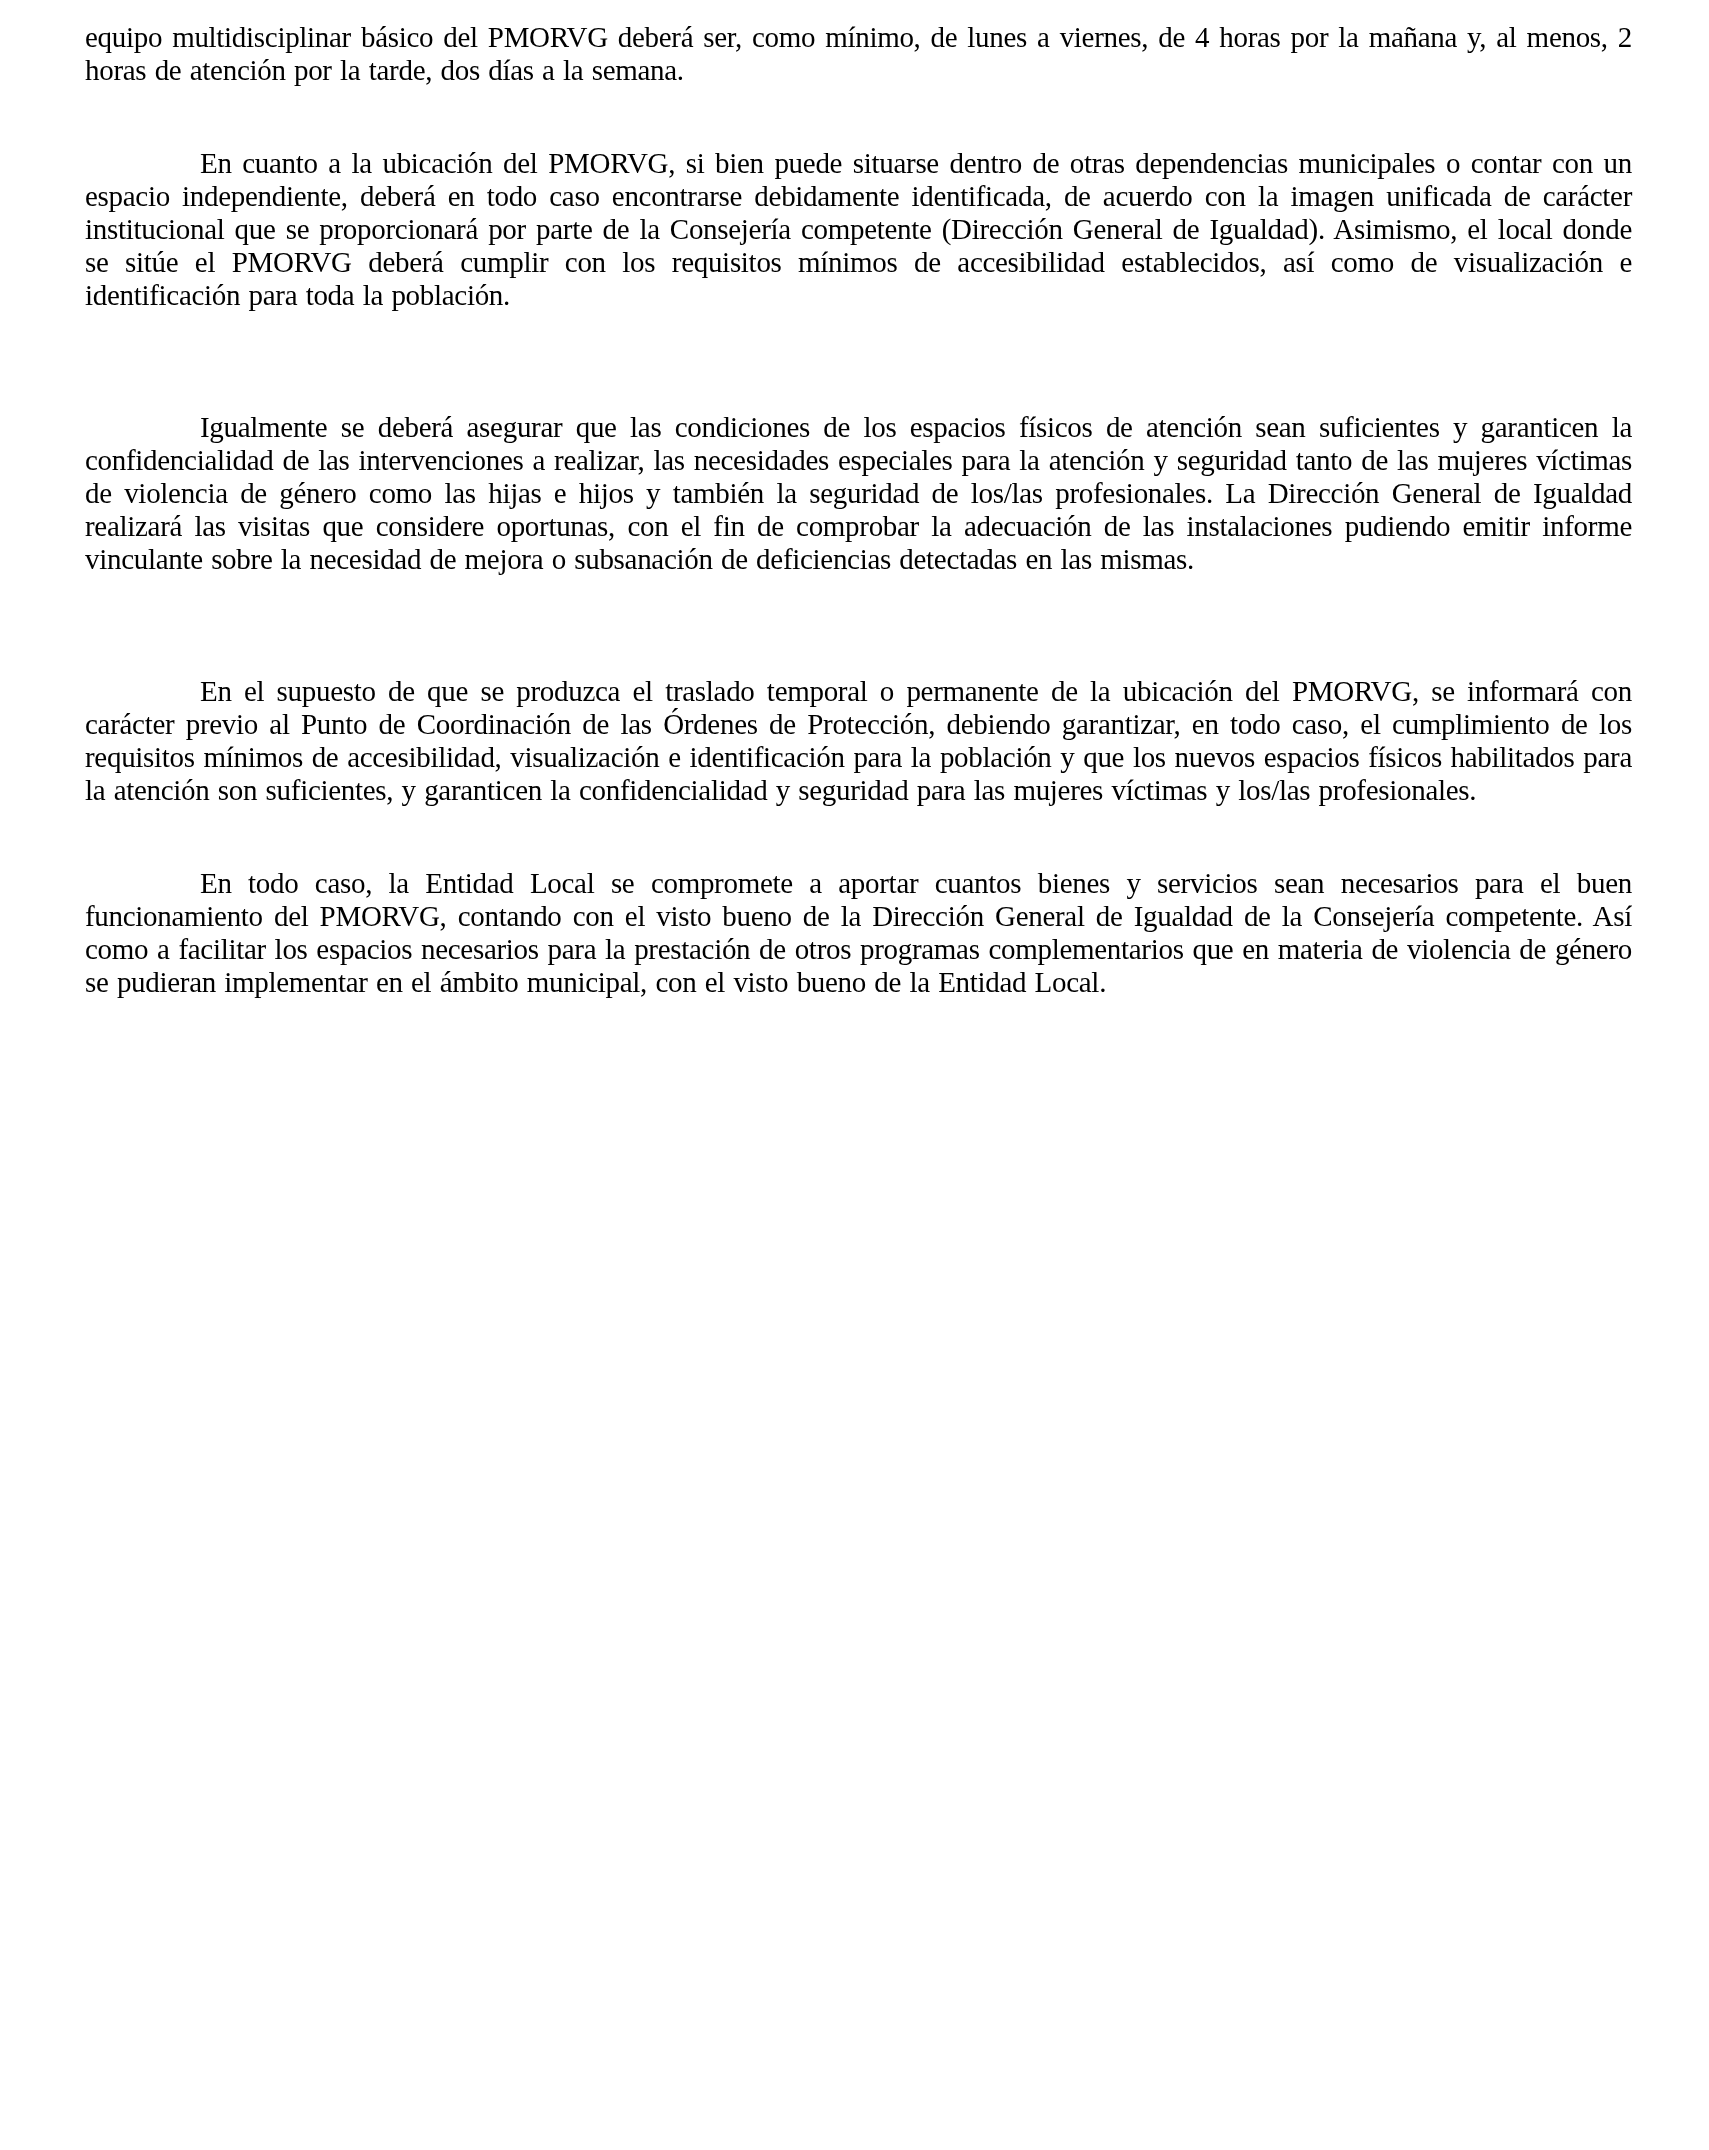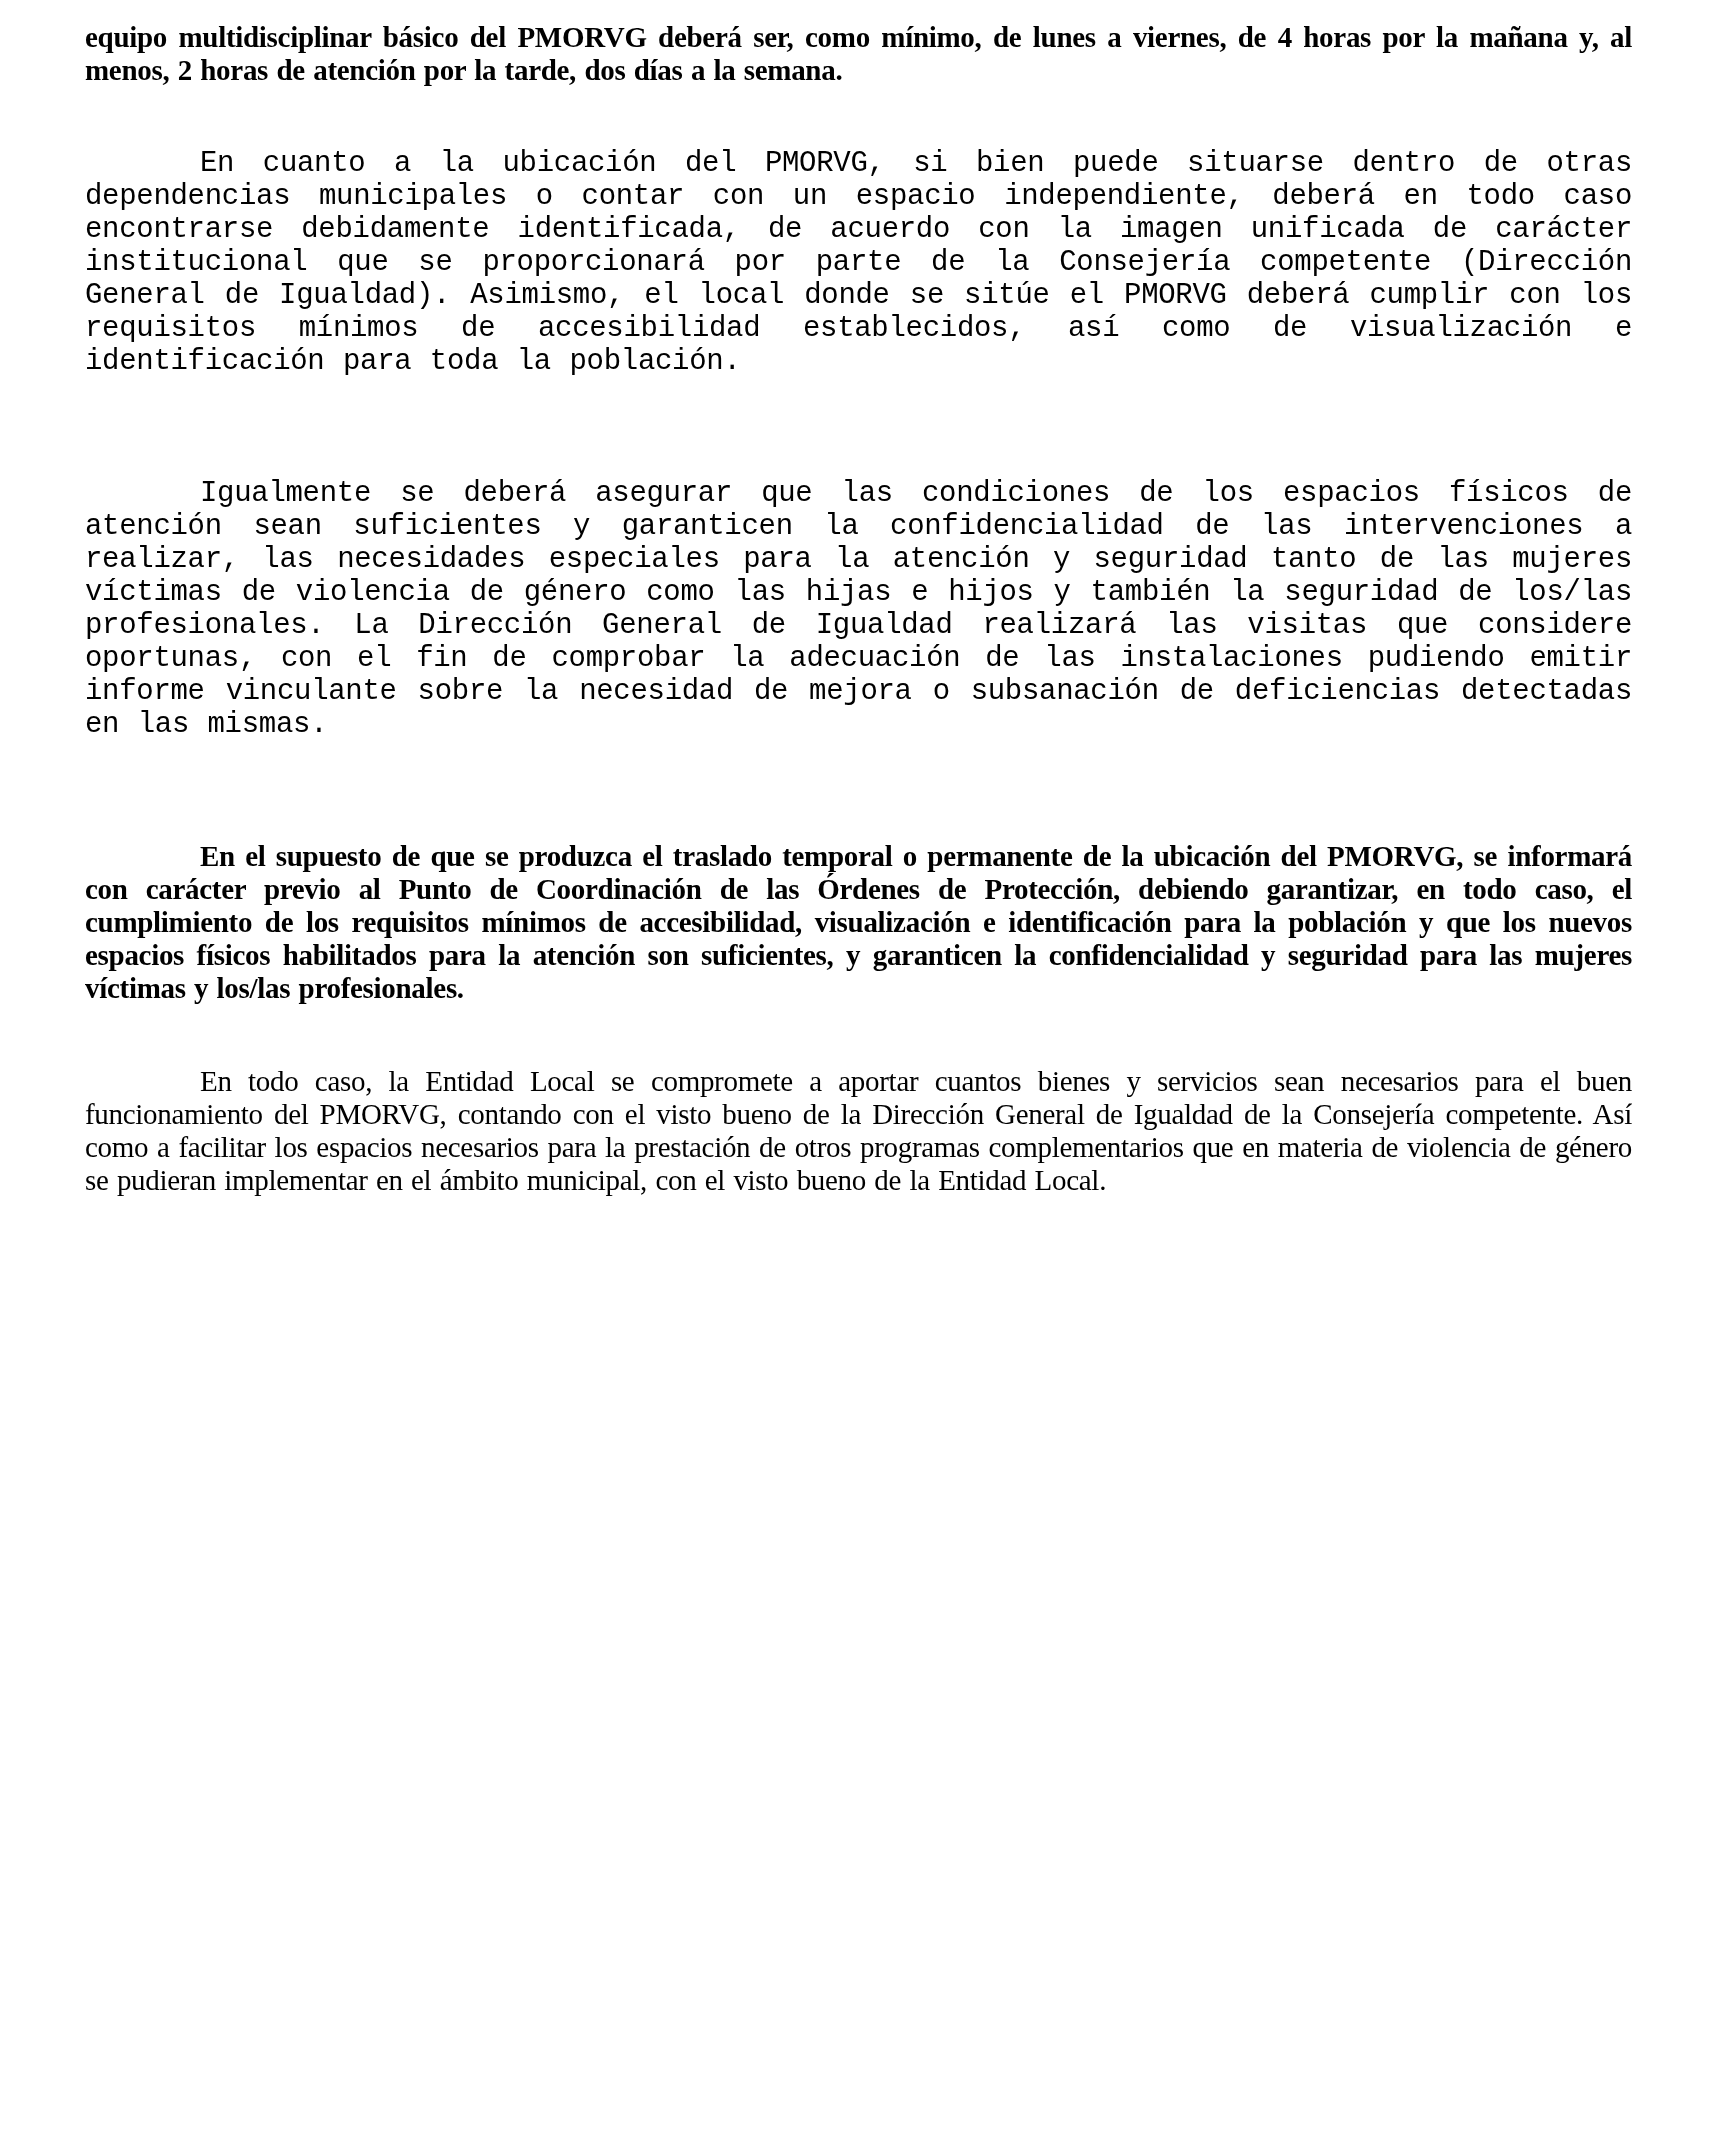--- a/index.html
+++ b/index.html
@@ -28,25 +28,23 @@
     text-align: justify;
     text-justify: inter-word;
     letter-spacing: -0.3px;
     word-spacing: 1.4px;
   }
   .doc-text p.indent {
     text-indent: 115px;
   }
   .doc-text p.gap-normal {
     margin-bottom: 60px;
-    font-weight: bold;
   }
   .doc-text p.gap-large {
     margin-bottom: 99px;
-    font-family: Liberation Mono, monospace;
   }
 </style>
 </head>
 <body>
 
 <div class="page">
   <div class="doc-text">
     <p class="gap-normal">equipo multidisciplinar básico del PMORVG deberá ser, como mínimo, de lunes a viernes, de 4 horas por la mañana y, al menos, 2 horas de atención por la tarde, dos días a la semana.</p>
     <p class="indent gap-large">En cuanto a la ubicación del PMORVG, si bien puede situarse dentro de otras dependencias municipales o contar con un espacio independiente, deberá en todo caso encontrarse debidamente identificada, de acuerdo con la imagen unificada de carácter institucional que se proporcionará por parte de la Consejería competente (Dirección General de Igualdad). Asimismo, el local donde se sitúe el PMORVG deberá cumplir con los requisitos mínimos de accesibilidad establecidos, así como de visualización e identificación para toda la población.</p>
     <p class="indent gap-large">Igualmente se deberá asegurar que las condiciones de los espacios físicos de atención sean suficientes y garanticen la confidencialidad de las intervenciones a realizar, las necesidades especiales para la atención y seguridad tanto de las mujeres víctimas de violencia de género como las hijas e hijos  y también la seguridad de los/las profesionales. La Dirección General de Igualdad realizará las visitas que considere oportunas, con el fin de comprobar la adecuación de las instalaciones pudiendo emitir informe vinculante sobre la necesidad de mejora o subsanación de deficiencias detectadas en las mismas.</p>

